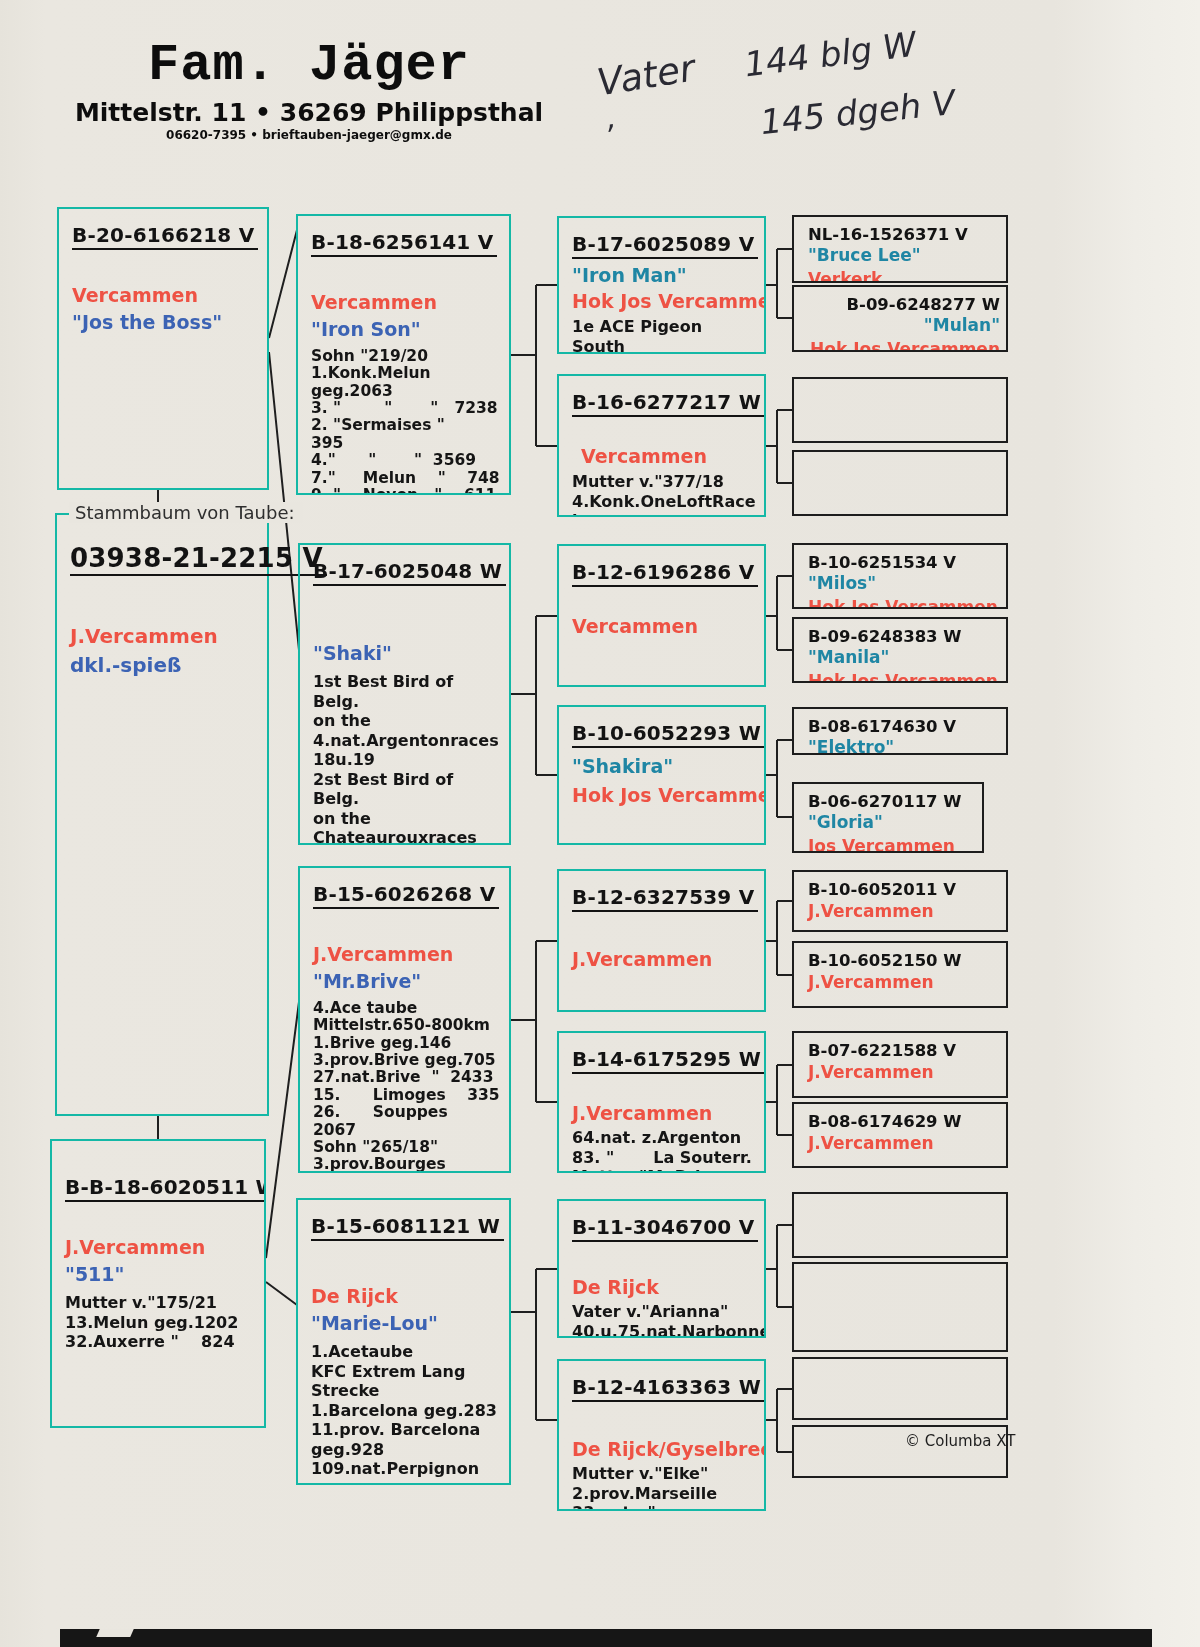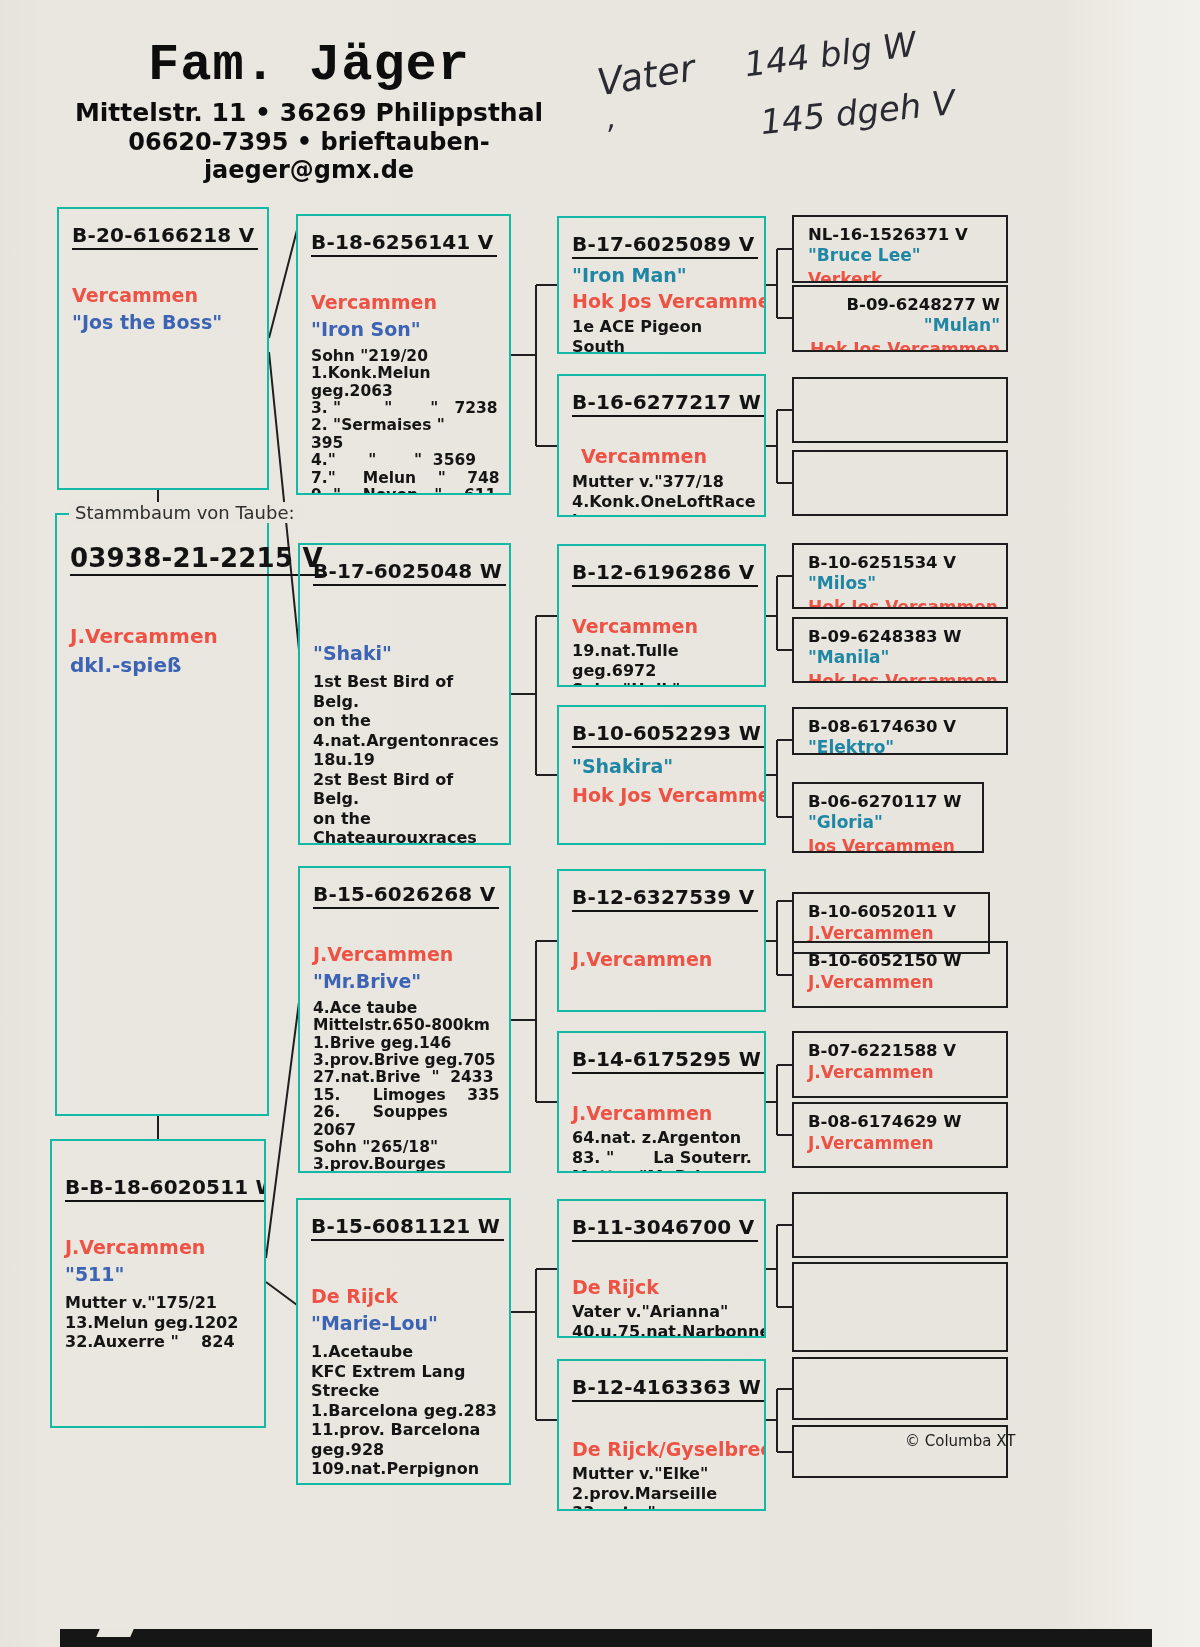--- a/index.html
+++ b/index.html
@@ -6,21 +6,21 @@
   body{
     width:1200px;height:1647px;position:relative;overflow:hidden;
     background:linear-gradient(90deg,#e6e3db 0,#eae7e0 45px,#e8e5de 1055px,#efede7 1135px,#f2f0ea 100%);
     font-family:"DejaVu Sans", sans-serif;color:#161616;
   }
   .page{position:absolute;inset:0;}
   
   .hdr{position:absolute;left:68px;top:36px;width:482px;text-align:center;color:#0d0d0d;}
   .hdr-title{font-size:52px;font-weight:700;font-family:Liberation Mono, monospace;letter-spacing:1px;}
   .hdr-addr{font-size:25px;font-weight:700;margin-top:3px;}
-  .hdr-contact{font-size:24px;font-weight:700;margin-top:1px;}
+  .hdr-contact{font-size:12px;font-weight:700;margin-top:1px;}
   
   .hw{position:absolute;color:#2a2a33;font-style:italic;white-space:nowrap;}
   .hw1{left:597px;top:54px;font-size:37px;transform:rotate(-9deg);}
   .hw2{left:744px;top:34px;font-size:34px;transform:rotate(-7deg);}
   .hw3{left:760px;top:92px;font-size:34px;transform:rotate(-6deg);}
   .hw4{left:606px;top:100px;font-size:30px;transform:rotate(-9deg);}
   
   .b{position:absolute;border:2px solid #14b8a6;box-sizing:border-box;overflow:hidden;
      padding:14px 8px 6px 13px;}
   .ring{display:inline-block;font-size:20px;font-weight:700;color:#131313;
@@ -183,24 +183,20 @@
     <div class="red mtD ind">Vercammen</div>
     <div class="lines" style="margin-top:5px;">
         <div class="line">Mutter v."377/18</div>
         <div class="line">4.Konk.OneLoftRace in</div>
       </div>
   </div>
 
   <div class="b" style="left:557px;top:544px;width:209px;height:143px;">
     <div><span class="ring">B-12-6196286 V</span></div>
     <div class="red mtD">Vercammen</div>
-    <div class="lines" style="margin-top:4px;">
-        <div class="line">19.nat.Tulle geg.6972</div>
-        <div class="line">Sohn "Hulk"</div>
-      </div>
   </div>
 
   <div class="b" style="left:557px;top:705px;width:209px;height:140px;">
     <div><span class="ring">B-10-6052293 W</span></div>
     <div class="teal" style="margin-top:7px;">"Shakira"</div>
     <div class="red" style="margin-top:7px;">Hok Jos Vercammen</div>
   </div>
 
   <div class="b" style="left:557px;top:869px;width:209px;height:143px;">
     <div><span class="ring">B-12-6327539 V</span></div>
@@ -269,21 +265,21 @@
   <div class="sb" style="left:792px;top:707px;width:216px;height:48px;">
     <div class="sring">B-08-6174630 V</div>
     <div class="sname">"Elektro"</div>
     <div class="sred">Jos Vercammen</div>
   </div>
   <div class="sb" style="left:792px;top:782px;width:192px;height:71px;">
     <div class="sring">B-06-6270117 W</div>
     <div class="sname">"Gloria"</div>
     <div class="sred">Jos Vercammen</div>
   </div>
-  <div class="sb" style="left:792px;top:870px;width:198px;height:62px;margin-top:22px;">
+  <div class="sb" style="left:792px;top:870px;width:216px;height:62px;">
     <div class="sring">B-10-6052011 V</div>
     <div class="sname"></div>
     <div class="sred">J.Vercammen</div>
   </div>
   <div class="sb" style="left:792px;top:941px;width:216px;height:67px;">
     <div class="sring">B-10-6052150 W</div>
     <div class="sname"></div>
     <div class="sred">J.Vercammen</div>
   </div>
   <div class="sb" style="left:792px;top:1031px;width:216px;height:67px;">

